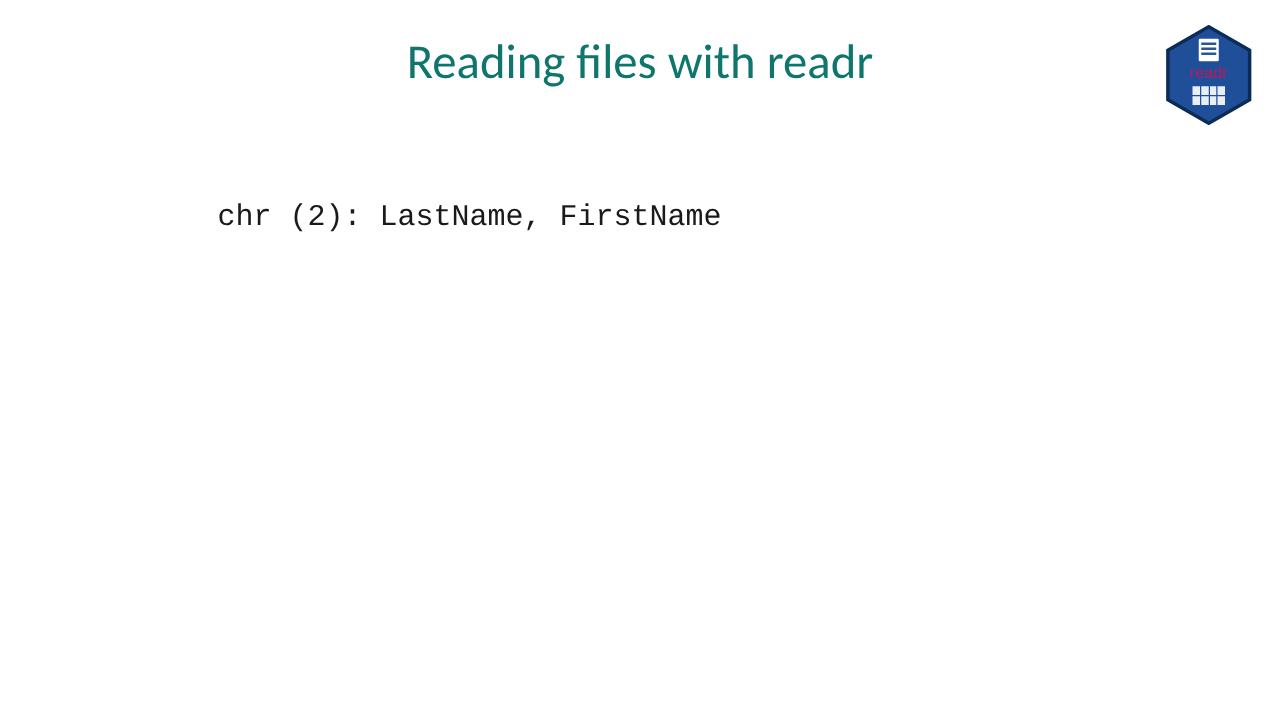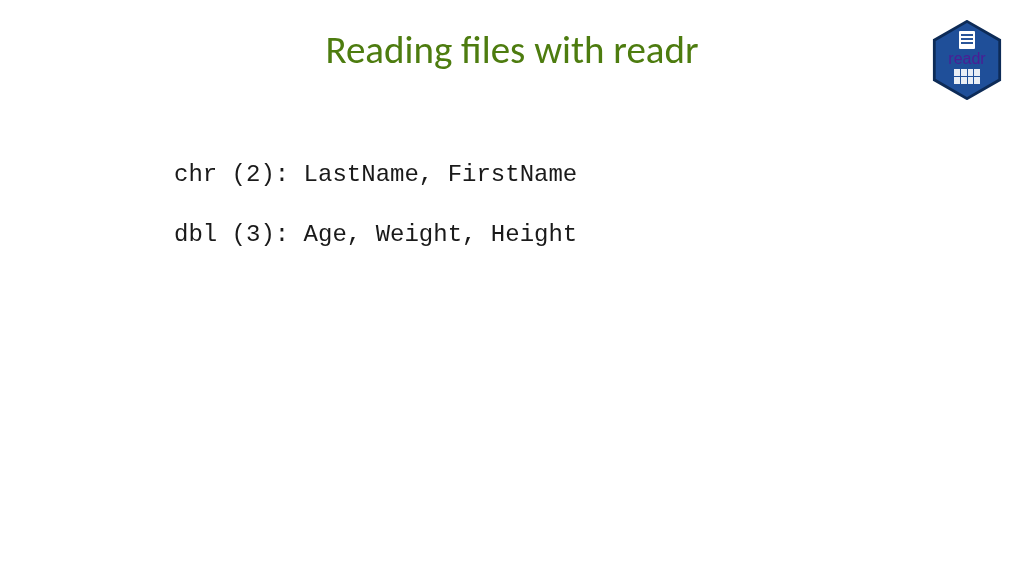--- a/index.html
+++ b/index.html
@@ -12,21 +12,21 @@
     overflow: hidden;
     position: relative;
   }
   .title {
     position: absolute;
     top: 26px;
     left: 0;
     width: 1024px;
     text-align: center;
     font-size: 39px;
-    color: #4d7c0f;
+    color: #0f766e;
     font-weight: 400;
   }
   .code {
     position: absolute;
     left: 174px;
     top: 130px;
     font-family: Consolas, "Courier New", monospace;
     font-size: 24px;
     line-height: 1.25;
     color: #1a1a1a;
@@ -43,22 +43,22 @@
     width: 70px;
     height: 80px;
   }
   .hex svg { display: block; }
   .hex .label {
     position: absolute;
     top: 30px;
     left: 0;
     width: 70px;
     text-align: center;
-    color: #4c1d95;
-    font-size: 16px;
+    color: #be185d;
+    font-size: 13px;
     font-family: Arial, sans-serif;
     font-weight: 500;
   }
   .hex .doc {
     position: absolute;
     top: 11px;
     left: 27px;
     width: 16px;
     height: 18px;
     background: #ffffff;
@@ -107,19 +107,18 @@
       <span></span>
     <span></span>
       <span></span>
       <span></span>
       <span></span>
   </div>
 </div>
 
 <div class="code">
 <div>chr (2): LastName, FirstName</div>
-<div>dbl (3): Age, Weight, Height</div>
 <div class="spacer"></div>
 
 
 
 
 </div>
 
 </body></html>

